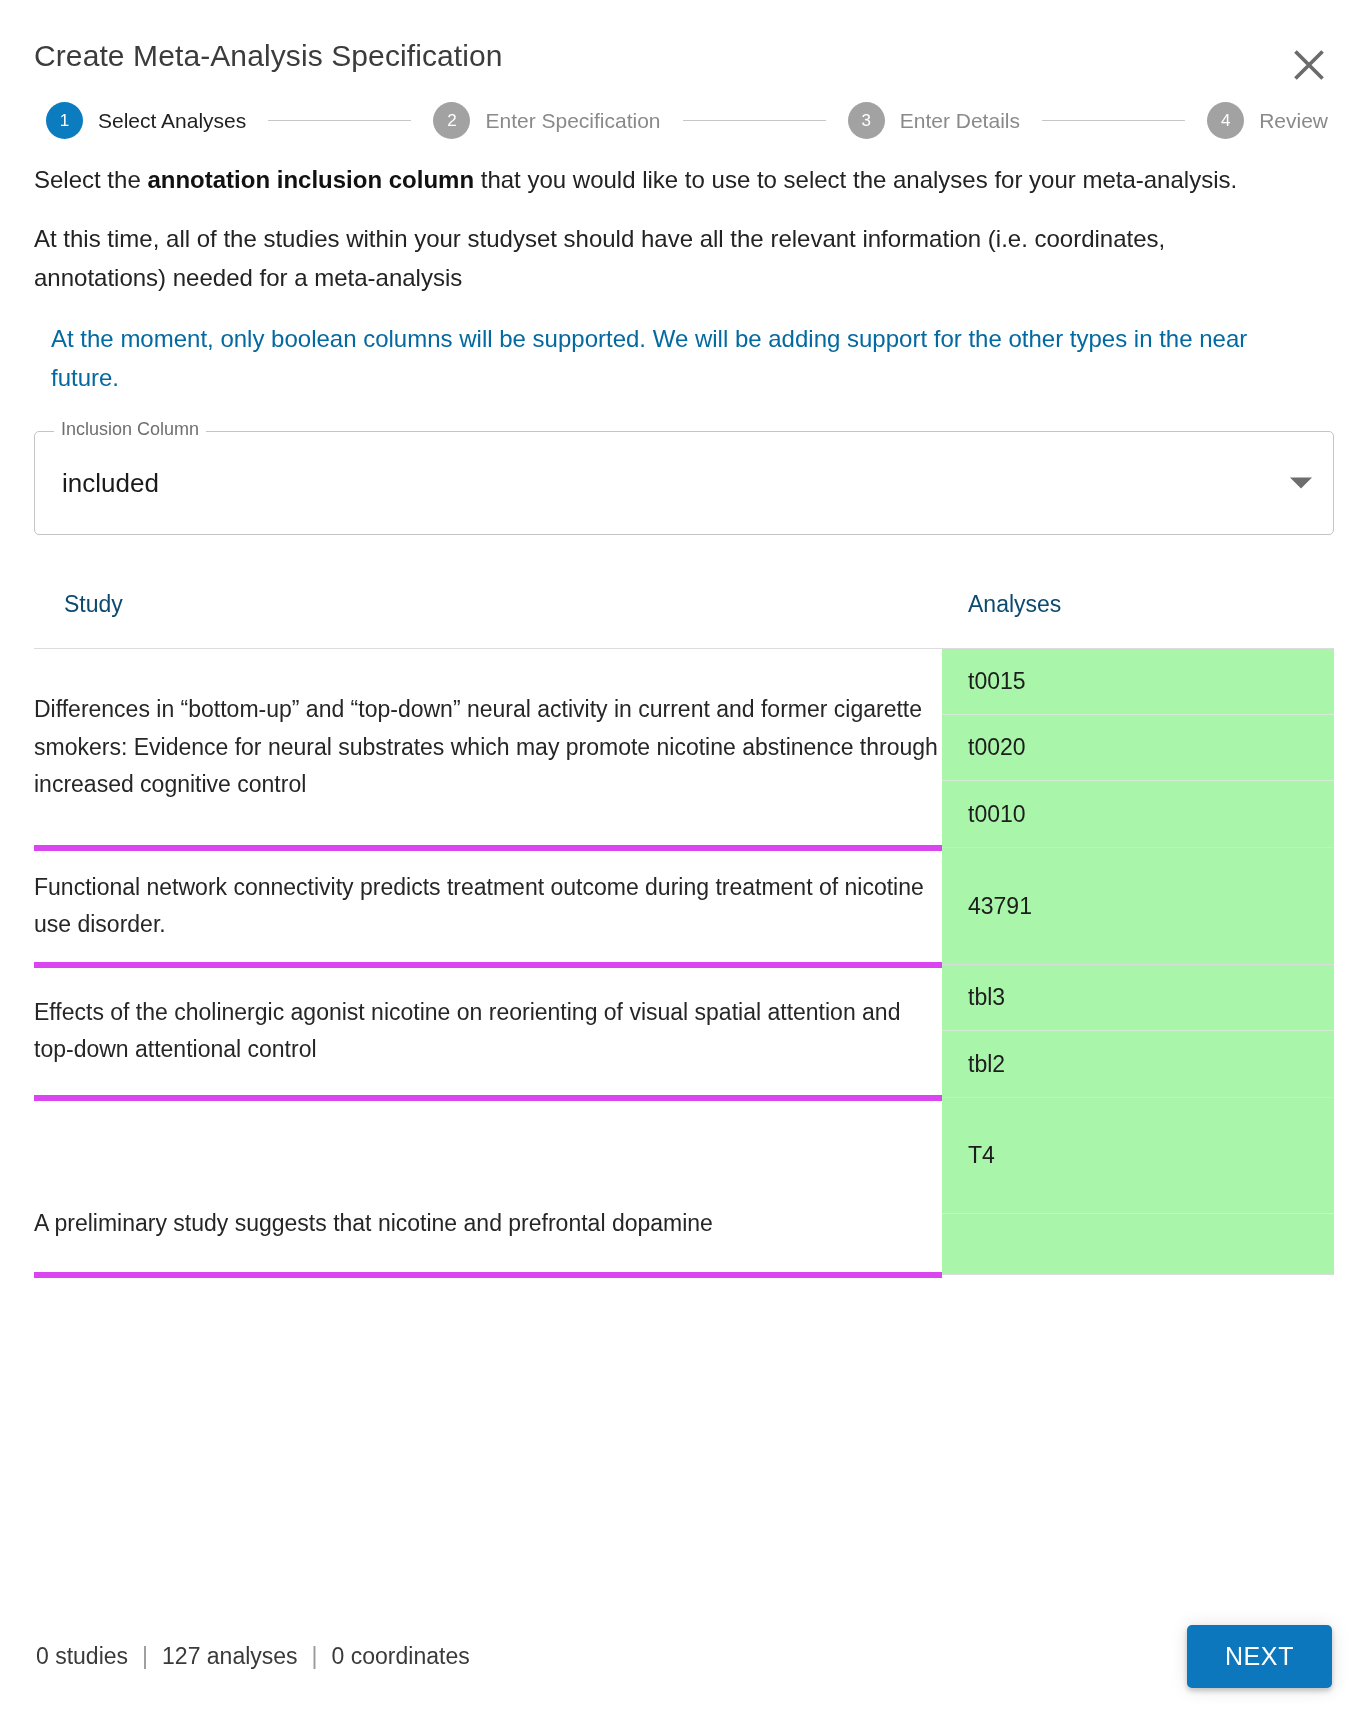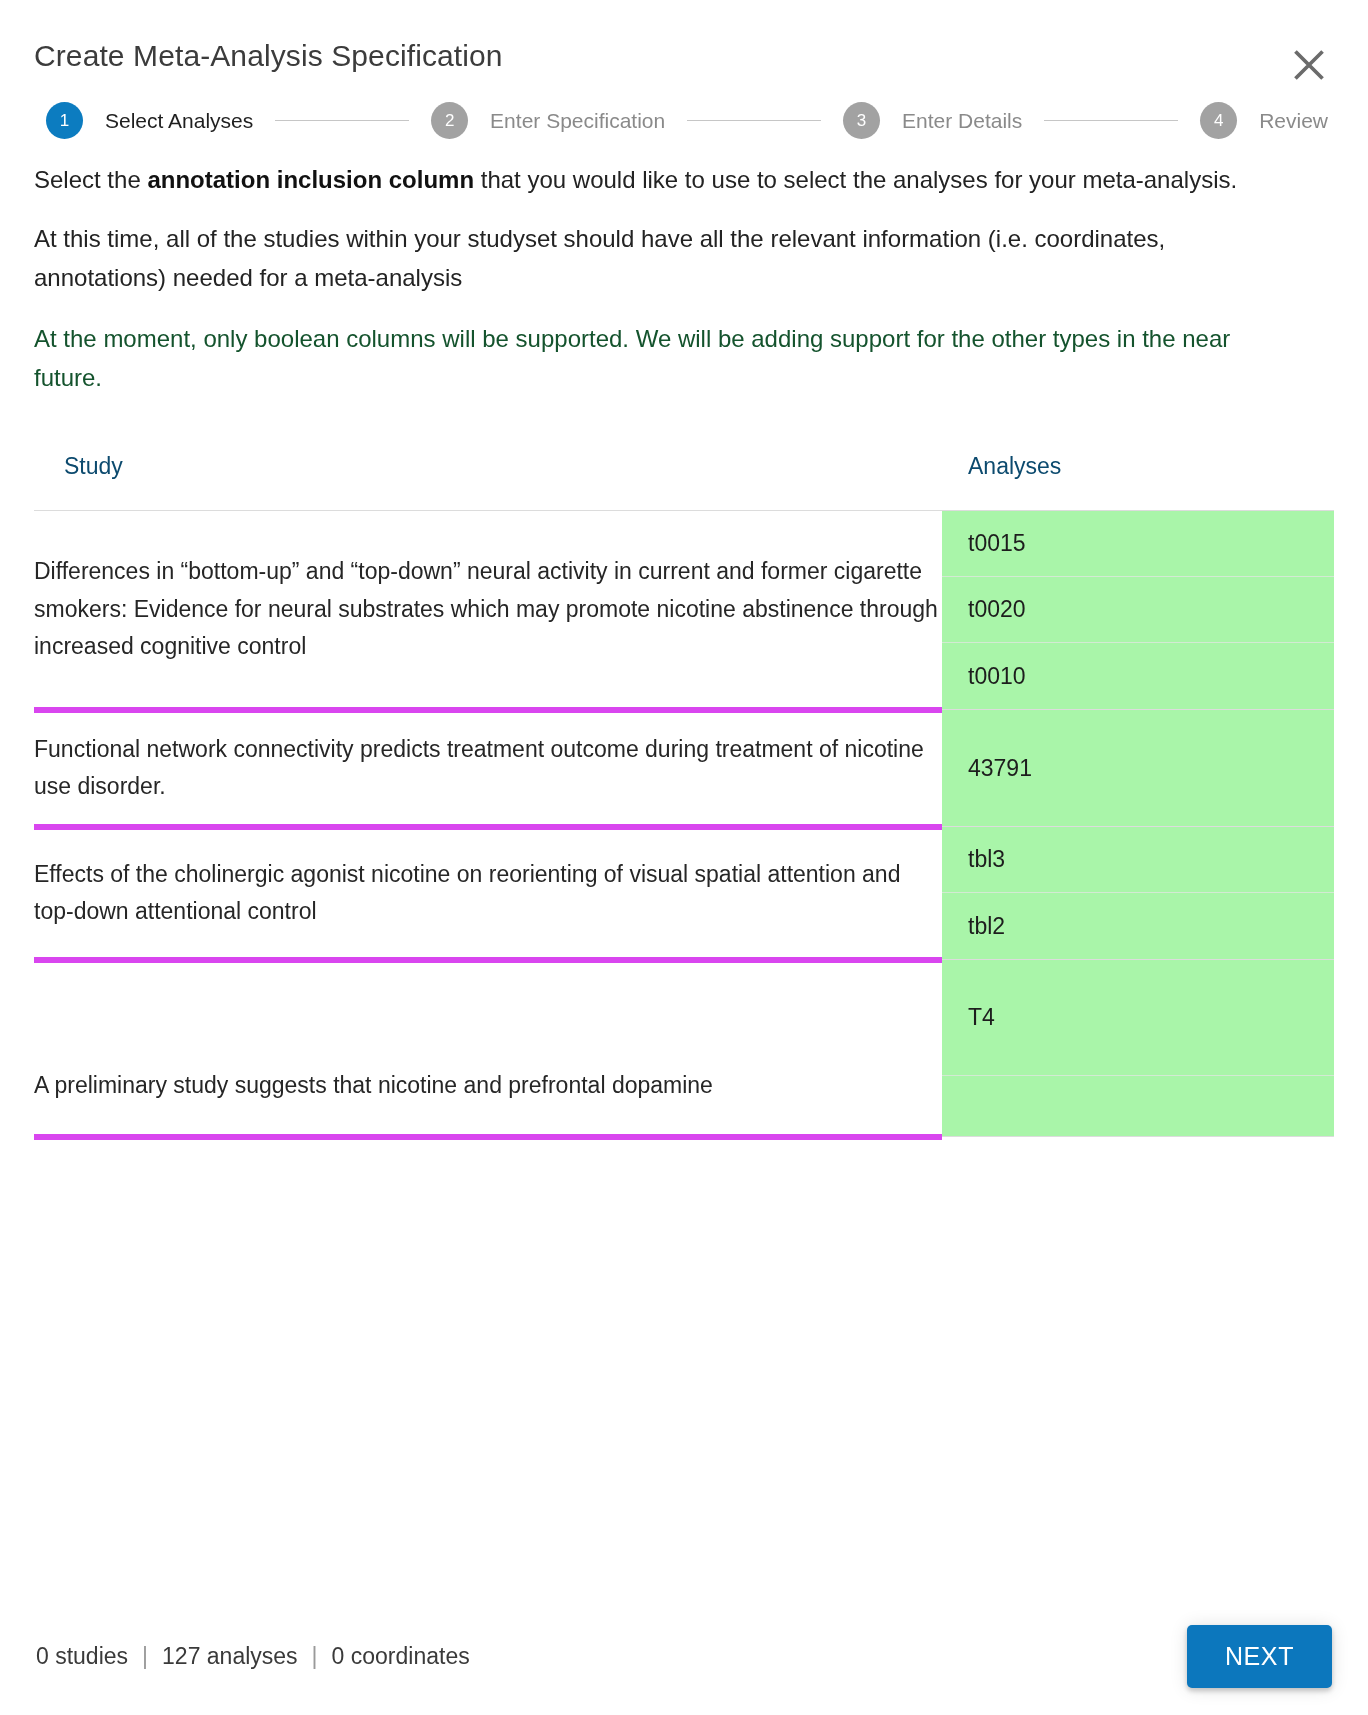--- a/index.html
+++ b/index.html
@@ -57,21 +57,21 @@
     width: 37px; height: 37px;
     border-radius: 50%;
     background: #a2a2a2;
     color: #fff;
     font-size: 17px;
     display: flex; align-items: center; justify-content: center;
     flex: 0 0 auto;
   }
   .step.active .step-circle { background: #0c7cc0; }
   .step-label {
-    margin-left: 22px;
+    margin-left: 15px;
     font-size: 21px;
     color: #8a8a8a;
     white-space: nowrap;
   }
   .step.active .step-label { color: #1f1f1f; }
   .step-connector {
     flex: 1 1 auto;
     height: 1px;
     background: #c6c6c6;
     margin: 0 22px;
@@ -87,21 +87,21 @@
   }
   .para {
     font-size: 24px;
     line-height: 1.62;
     color: #232323;
     margin: 22px 0 0 0;
     max-width: 1220px;
   }
   .para.first { margin-top: 20px; }
   .para b { font-weight: 700; color: #111; }
-  .para.warn { color: #14532d; }
+  .para.warn { color: #0369a1; margin-left: 17px; }
 
   
   .select-wrap {
     position: relative;
     margin-top: 34px;
     height: 104px;
   }
   .select-box {
     position: absolute;
     inset: 0;
@@ -262,20 +262,26 @@
   </div>
 
   <div class="content">
 
     <p class="para"><span>Select the </span><b>annotation inclusion column</b><span> that you would like to use to select the analyses for your meta-analysis.</span></p>
 
     <p class="para first">At this time, all of the studies within your studyset should have all the relevant information (i.e. coordinates, annotations) needed for a meta-analysis</p>
 
     <p class="para warn">At the moment, only boolean columns will be supported. We will be adding support for the other types in the near future.</p>
 
+    <div class="select-wrap">
+      <div class="select-box"></div>
+      <div class="select-legend">Inclusion Column</div>
+      <div class="select-value">included</div>
+      <div class="select-arrow"></div>
+    </div>
 
     <table class="table">
       <colgroup>
         <col class="c-study">
         <col class="c-analyses">
       </colgroup>
       <thead>
         <tr>
           <th class="h-study">Study</th>
           <th class="h-analyses">Analyses</th>

